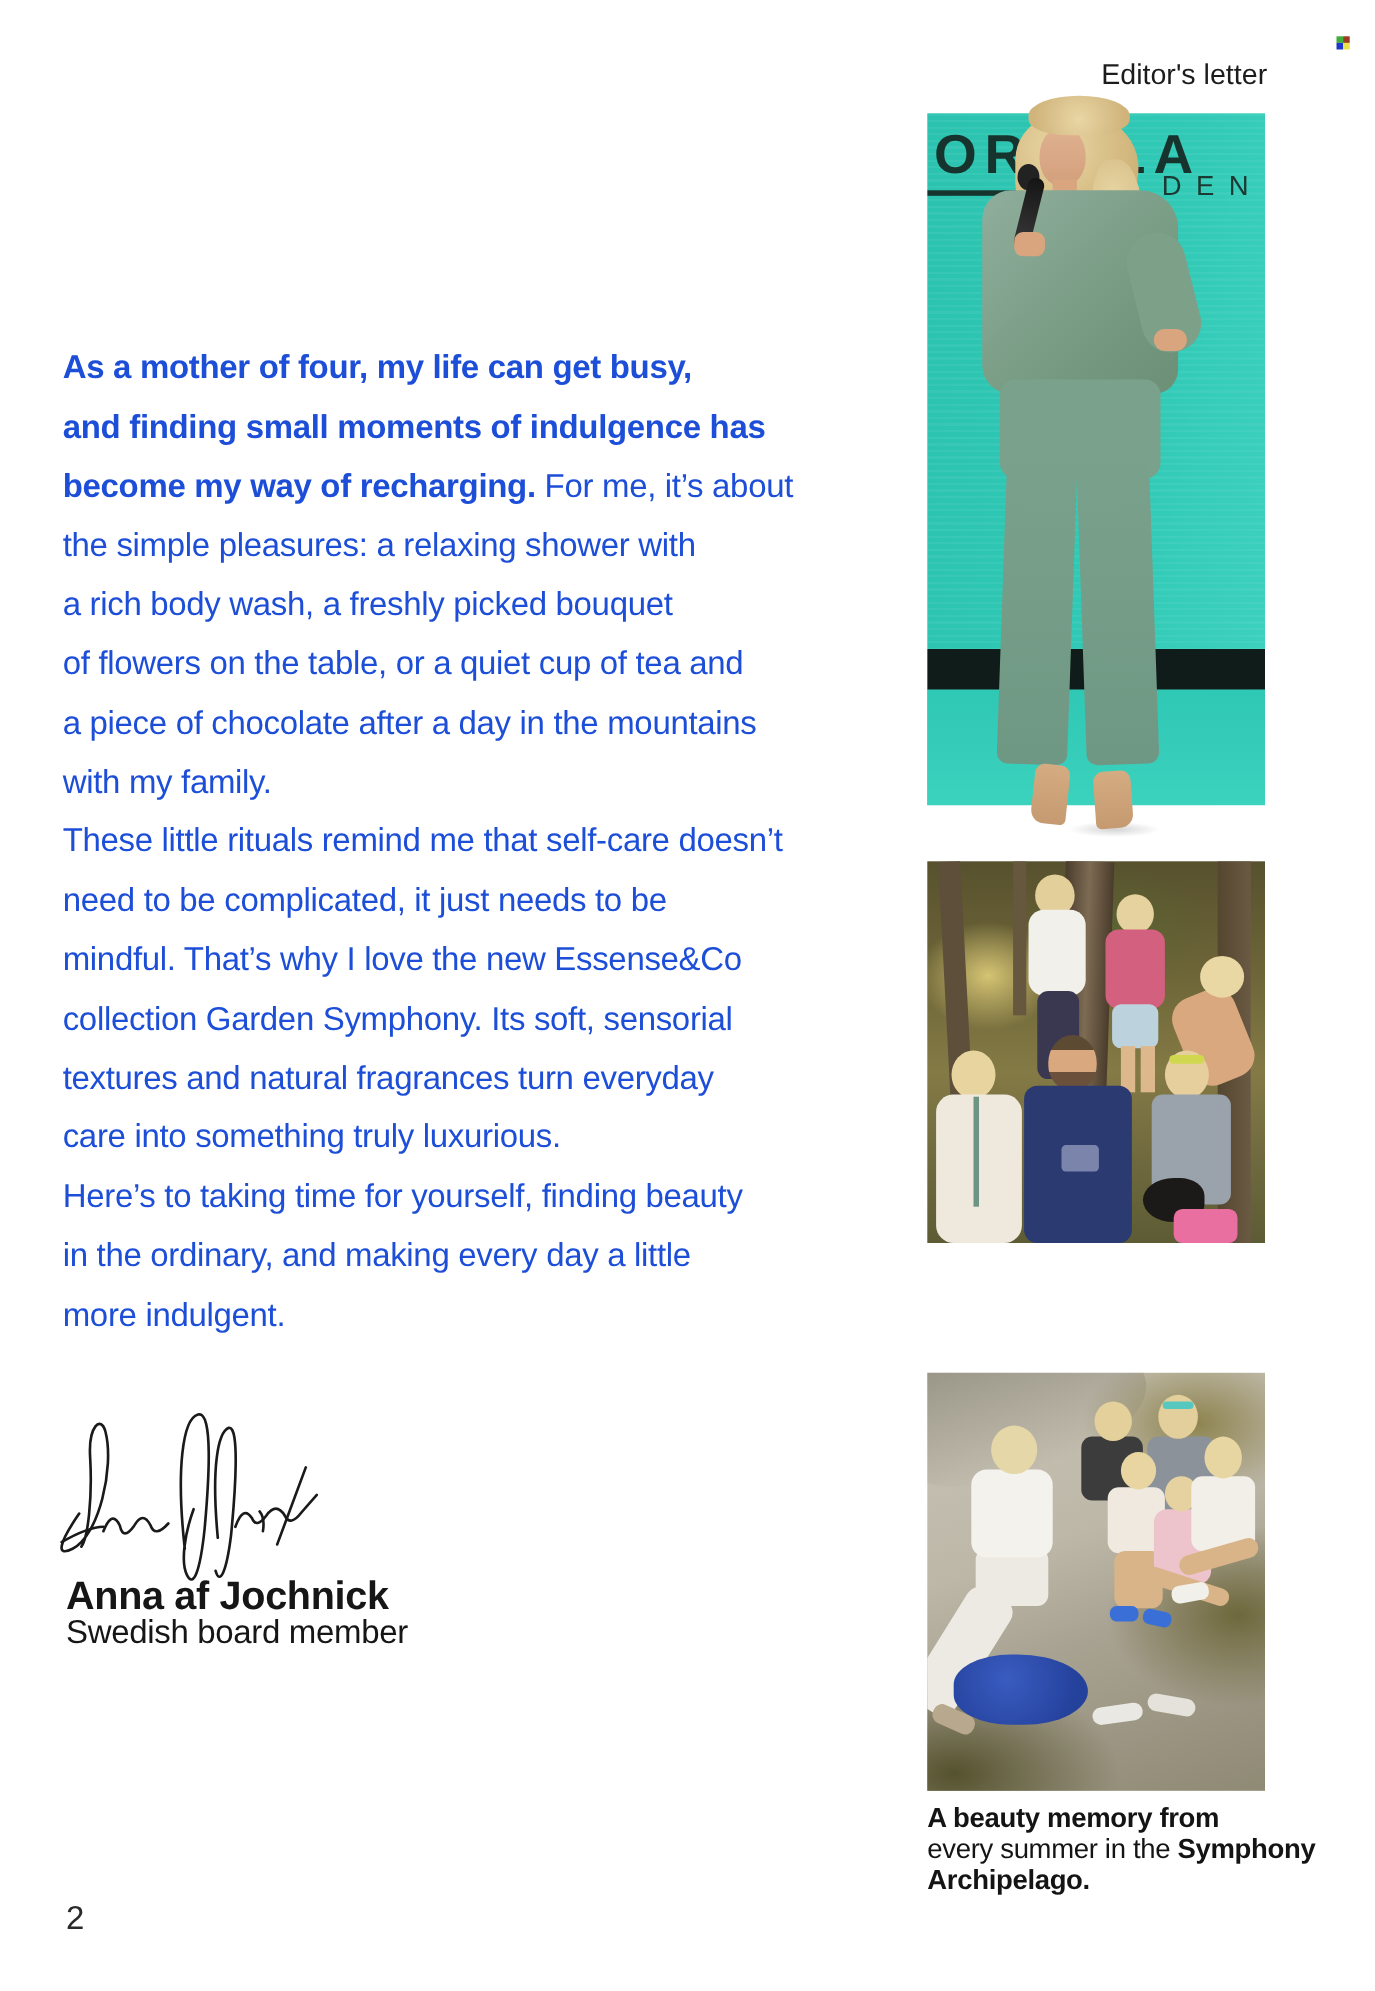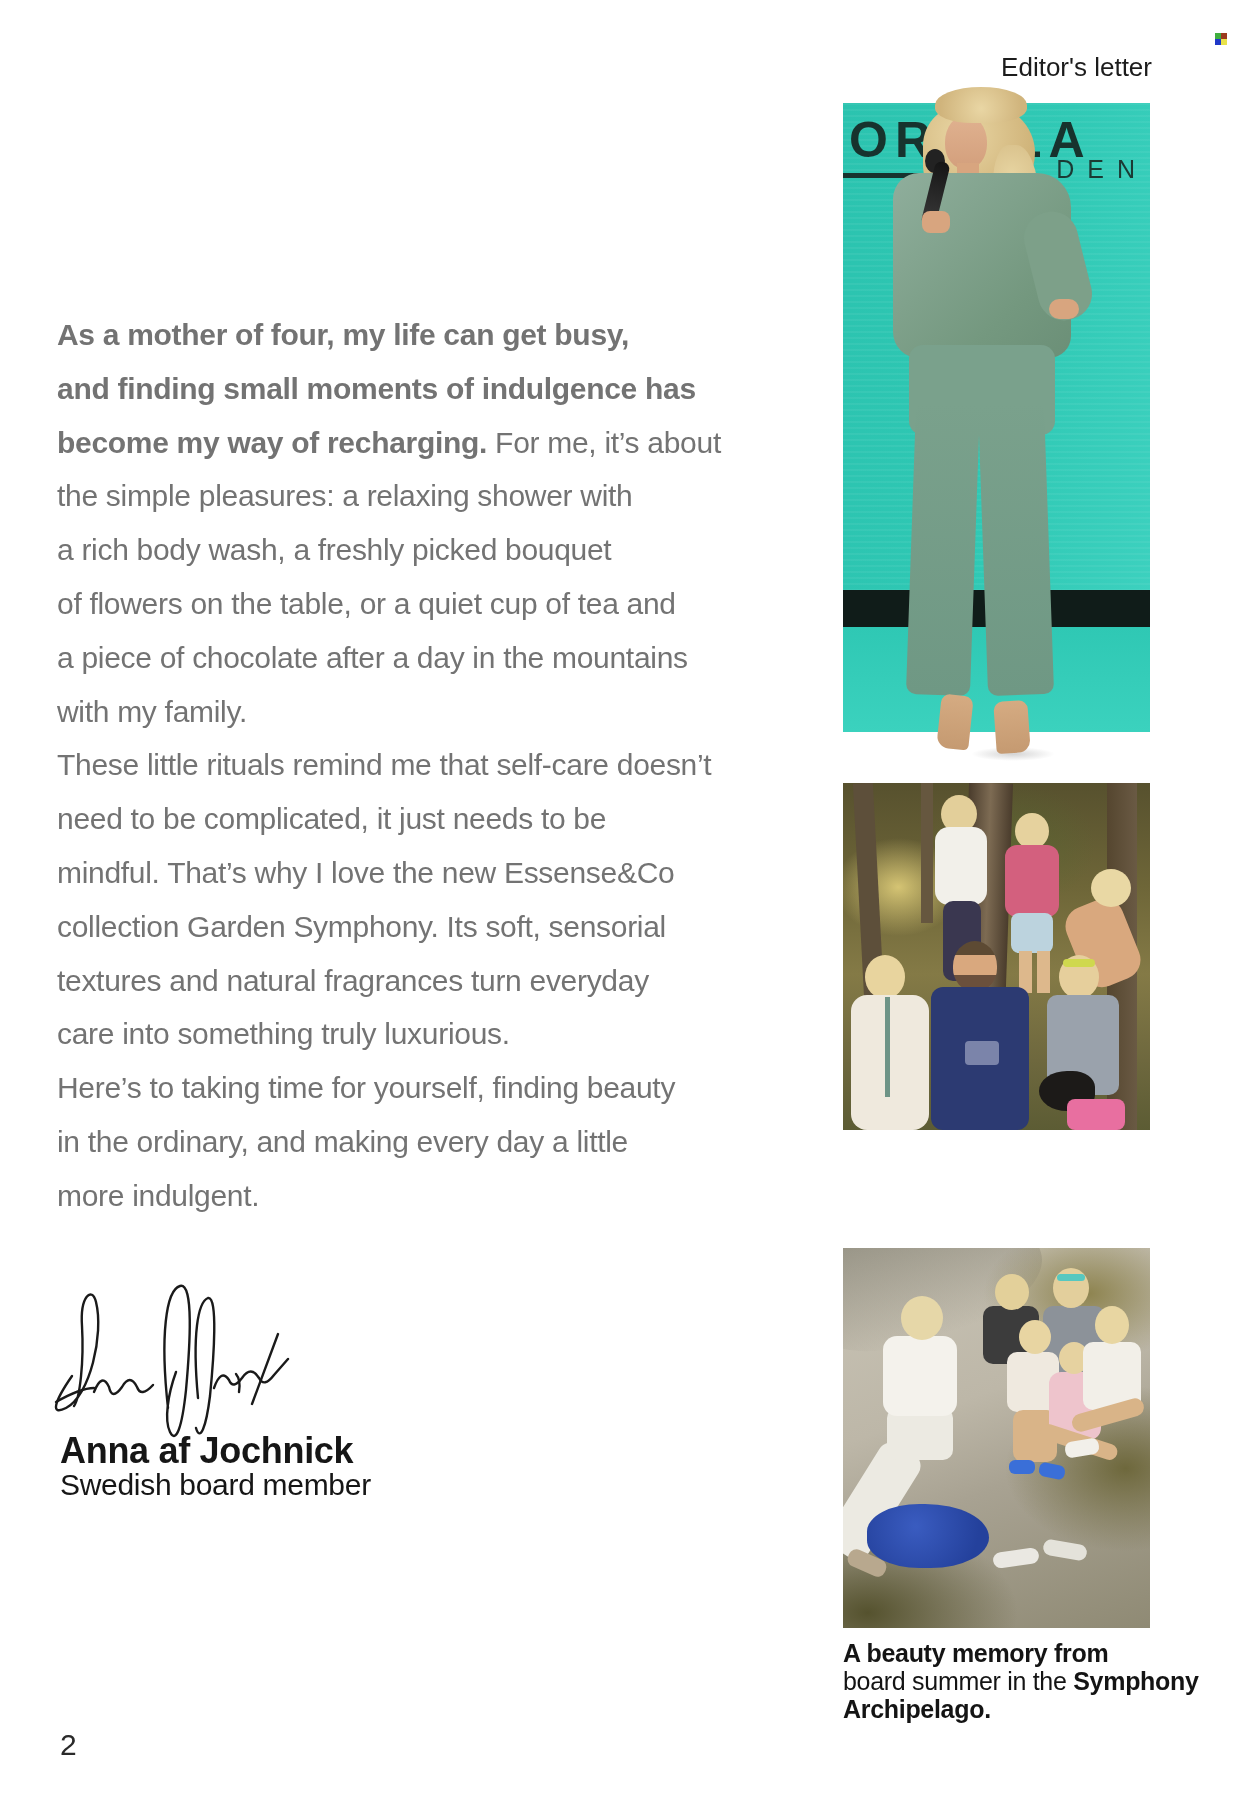--- a/index.html
+++ b/index.html
@@ -14,21 +14,21 @@
   .corner-icon i{display:block;}
 
   
   .title{position:absolute;left:54px;top:84px;line-height:92px;white-space:nowrap;}
   .title span{display:block;transform:scaleX(.82);transform-origin:left;}
   .title-pink{font-size:82px;font-weight:700;font-style:italic;letter-spacing:-1px;}
   .title-black{font-size:82px;font-weight:700;color:#121212;letter-spacing:-1px;}
 
   
   .body-text{position:absolute;left:57px;top:308px;font-size:30px;line-height:53.8px;
-             letter-spacing:-.3px;color:#737373;white-space:nowrap;}
+             letter-spacing:-.3px;color:#1d4ed8;white-space:nowrap;}
   .b{font-weight:700;}
 
   
   .sig-svg{position:absolute;left:50px;top:1276px;}
   .sig-name{position:absolute;left:60px;top:1430px;font-size:36px;font-weight:700;letter-spacing:-.3px;}
   .sig-role{position:absolute;left:60px;top:1468px;font-size:30px;letter-spacing:-.3px;}
 
   
   .caption{position:absolute;left:843px;font-size:25px;line-height:27.8px;letter-spacing:-.3px;
            color:#141414;white-space:nowrap;}
@@ -257,16 +257,16 @@
     <div class="s gp-head"></div>
     <div class="s gp-legs"></div>
     <div class="s gr-top"></div>
     <div class="s gr-head"></div>
     <div class="s gr-legs"></div>
     <div class="s gr-shoe"></div>
     <div class="s jacket"></div>
     <div class="s ws1"></div>
     <div class="s ws2"></div>
   </div>
-  <div class="caption cap3"><span class="b">A beauty memory from</span><br><span>board summer in the </span><span class="b">Symphony</span><br><span class="b">Archipelago.</span></div>
+  <div class="caption cap3"><span class="b">A beauty memory from</span><br><span>every summer in the </span><span class="b">Symphony</span><br><span class="b">Archipelago.</span></div>
 
   <div class="page-number">2</div>
 </div>
 
 </body></html>

